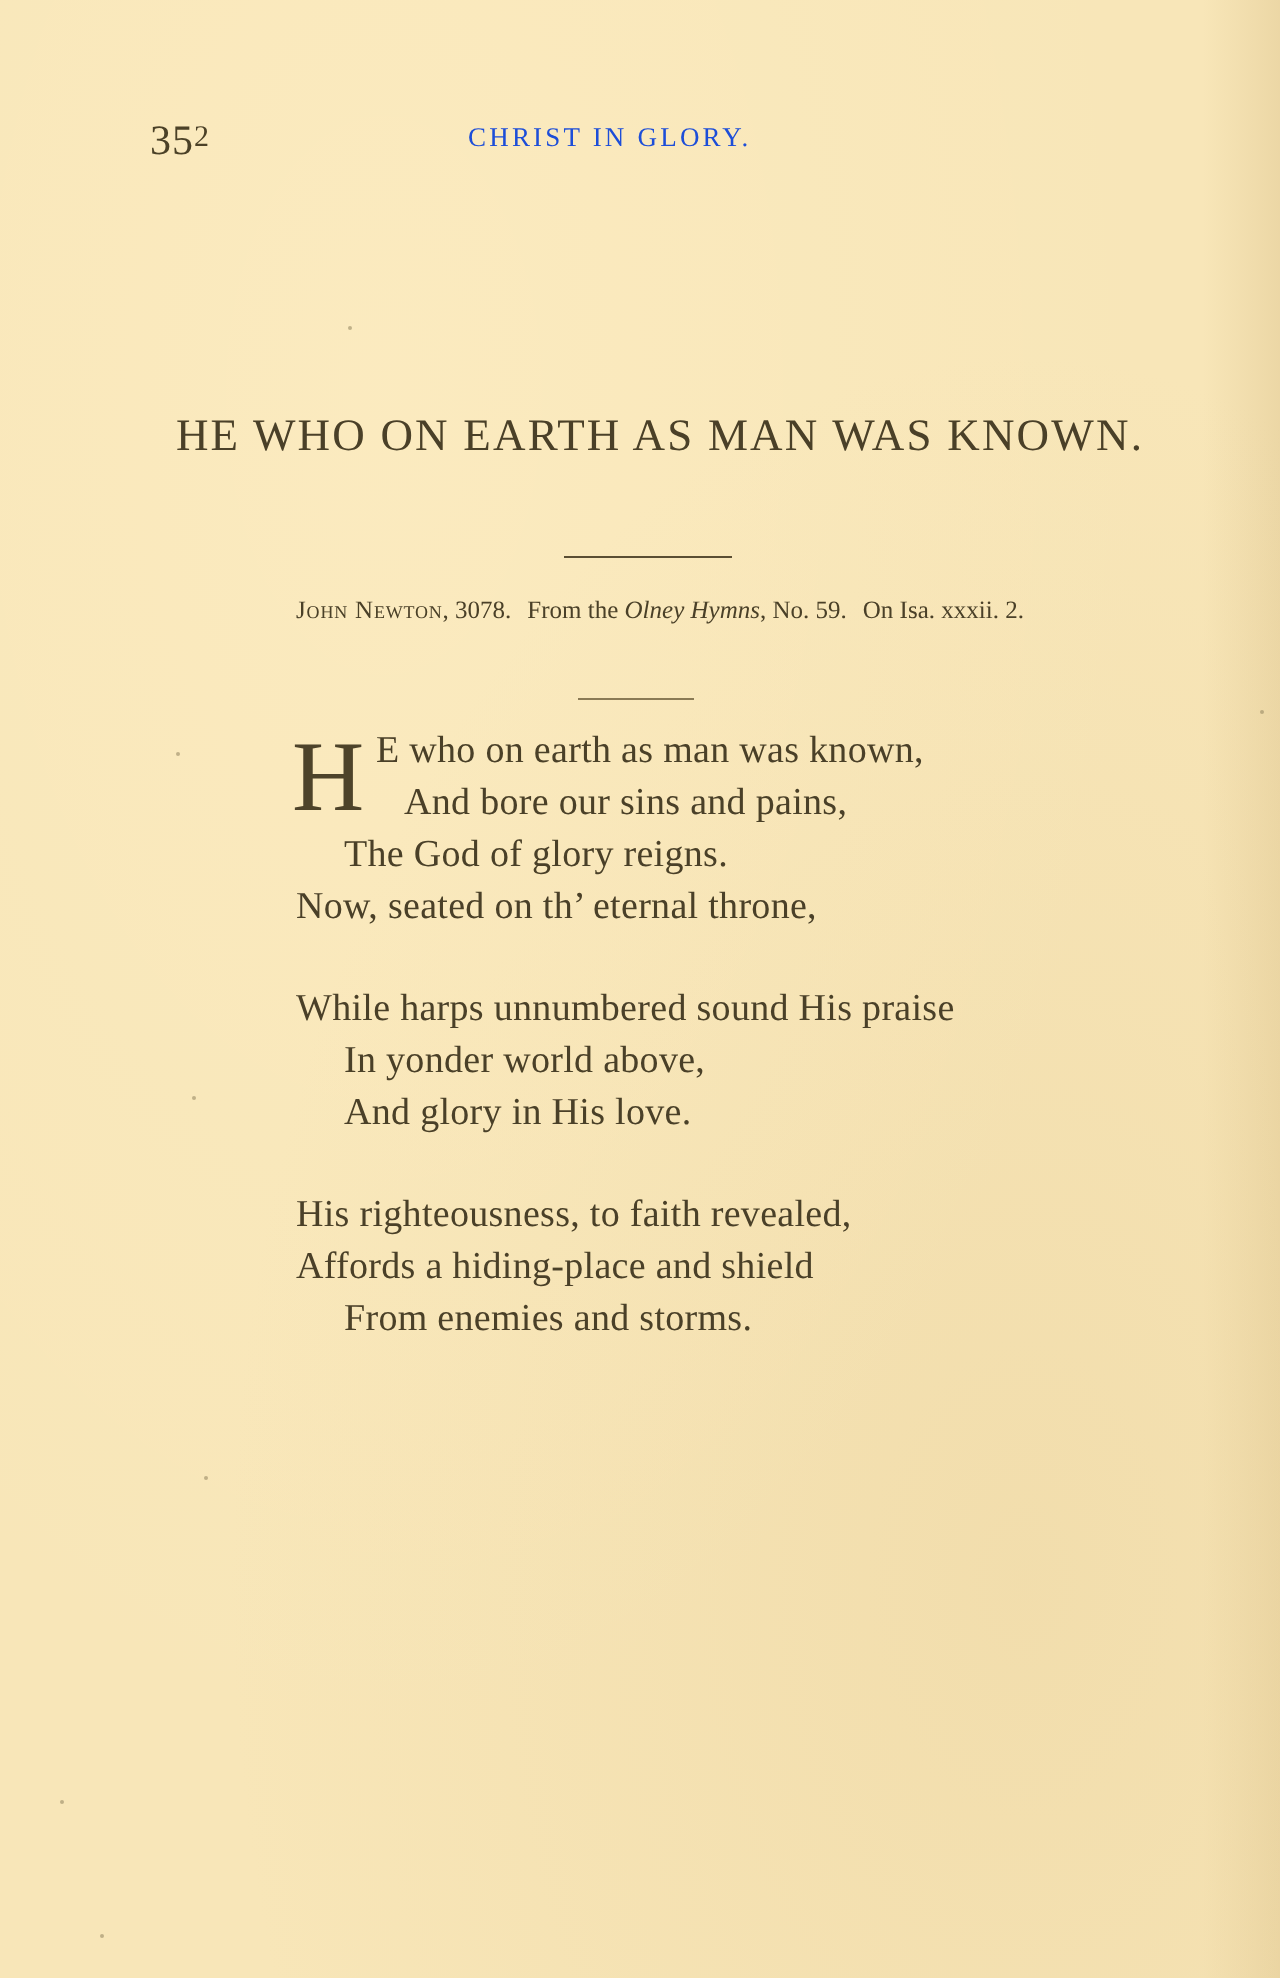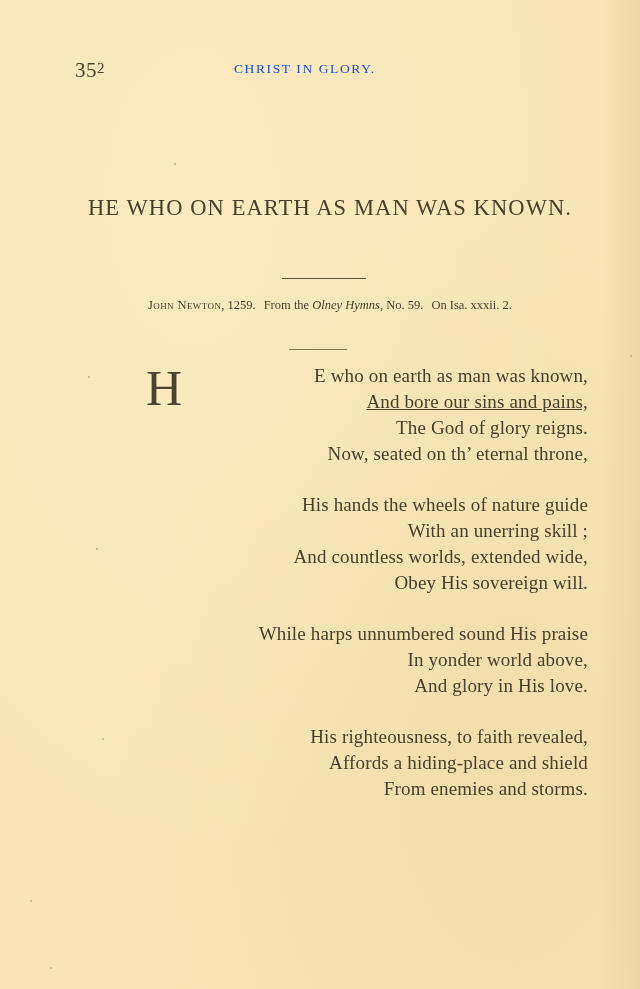--- a/index.html
+++ b/index.html
@@ -45,21 +45,21 @@
     .running-title {
       position: absolute;
       left: 234px;
       top: 5px;
       font-size: 13.5px;
       letter-spacing: 1.6px;
       color: #1d4ed8;
     }
     .hymn-title {
       position: absolute;
-      top: 194px;
+      top: 204px;
       left: 60px;
       width: 540px;
       text-align: center;
       font-size: 22.5px;
       line-height: 27px;
       letter-spacing: 1.1px;
       color: #4a4028;
     }
     .rule {
       position: absolute;
@@ -109,21 +109,20 @@
     .stanza {
       margin: 0 0 25px 0;
     }
     .line {
       font-size: 19px;
       line-height: 26px;
       height: 26px;
       white-space: nowrap;
       color: #4a4028;
       letter-spacing: 0.15px;
-      text-align: right;
     }
     .line.indent {
       padding-left: 24px;
     }
     .first-line-wrap {
       position: relative;
     }
     .drop-cap {
       position: absolute;
       left: -2px;
@@ -132,21 +131,20 @@
       line-height: 44px;
       color: #4d432a;
       font-weight: normal;
       letter-spacing: 0;
     }
     .first-line {
       padding-left: 40px;
     }
     .first-line-2 {
       padding-left: 54px;
-      text-decoration: underline;
     }
     .speck {
       position: absolute;
       width: 2px;
       height: 2px;
       border-radius: 50%;
       background: #9a8a66;
       opacity: 0.6;
     }
   </style>
@@ -158,43 +156,37 @@
   <div class="running-head">
     <span class="page-number"><span>35</span><sup>2</sup></span>
     <span class="running-title">CHRIST IN GLORY.</span>
   </div>
 
   <div class="hymn-title">HE WHO ON EARTH AS MAN WAS KNOWN.</div>
 
   <div class="rule rule-top"></div>
 
   <div class="attribution">
-    <span class="sc">John Newton</span><span>, 1259.</span><span class="sp"></span><span>From the</span> <em>Olney Hymns</em><span>, No. 59.</span><span class="sp"></span><span>On Isa. xxxii. 2.</span>
+    <span class="sc">John Newton</span><span>, 3078.</span><span class="sp"></span><span>From the</span> <em>Olney Hymns</em><span>, No. 59.</span><span class="sp"></span><span>On Isa. xxxii. 2.</span>
   </div>
 
   <div class="rule rule-bottom"></div>
 
   <div class="hymn">
 
     <div class="stanza">
       <div class="first-line-wrap">
         <span class="drop-cap">H</span>
         <div class="line first-line">E who on earth as man was known,</div>
         <div class="line first-line-2">And bore our sins and pains,</div>
       </div>
       <div class="line indent">The God of glory reigns.</div>
       <div class="line">Now, seated on th’ eternal throne,</div>
     </div>
 
-    <div class="stanza">
-      <div class="line">His hands the wheels of nature guide</div>
-      <div class="line indent">With an unerring skill ;</div>
-      <div class="line">And countless worlds, extended wide,</div>
-      <div class="line indent">Obey His sovereign will.</div>
-    </div>
 
     <div class="stanza">
       <div class="line">While harps unnumbered sound His praise</div>
       <div class="line indent">In yonder world above,</div>
       <div class="line indent">And glory in His love.</div>
     </div>
 
     <div class="stanza">
       <div class="line">His righteousness, to faith revealed,</div>
       <div class="line">Affords a hiding-place and shield</div>

